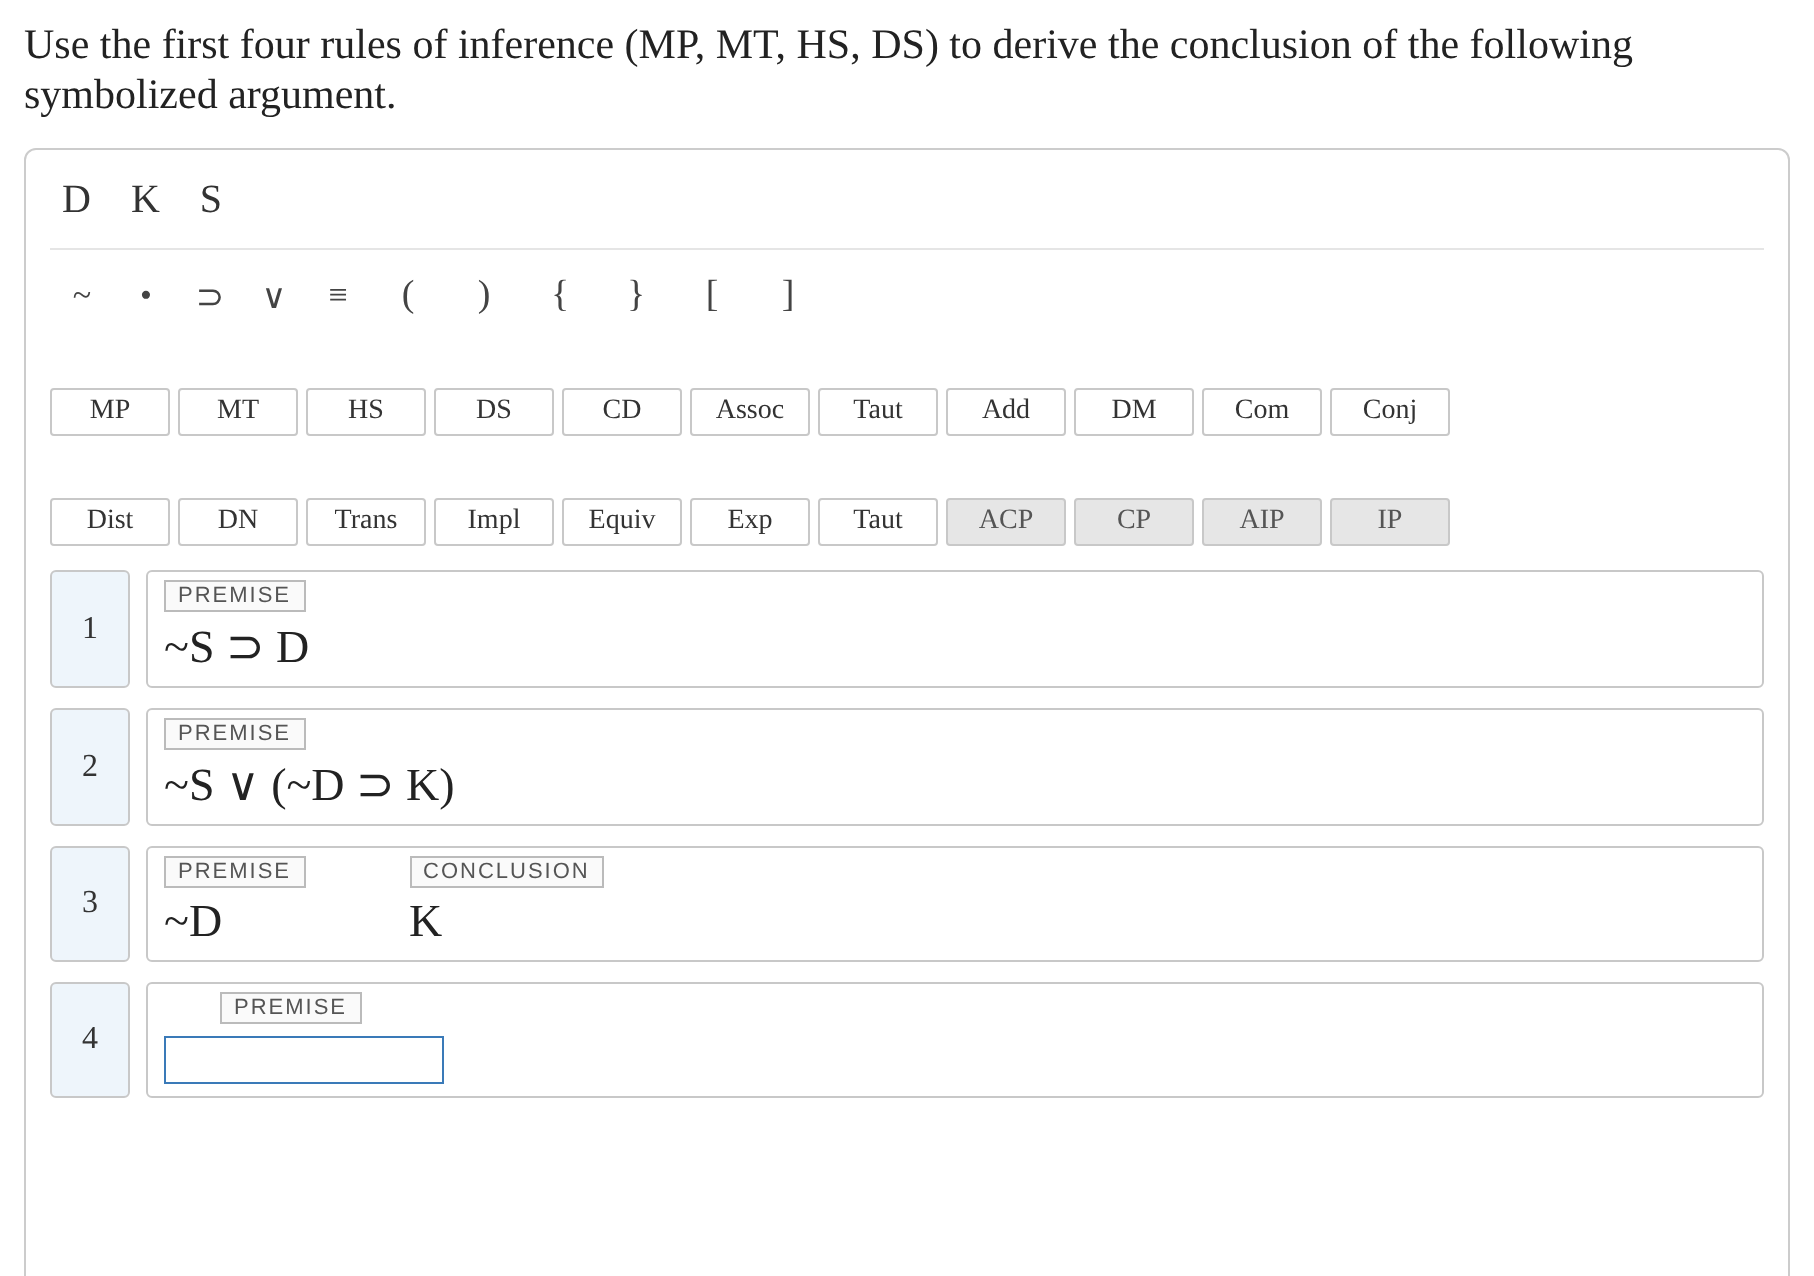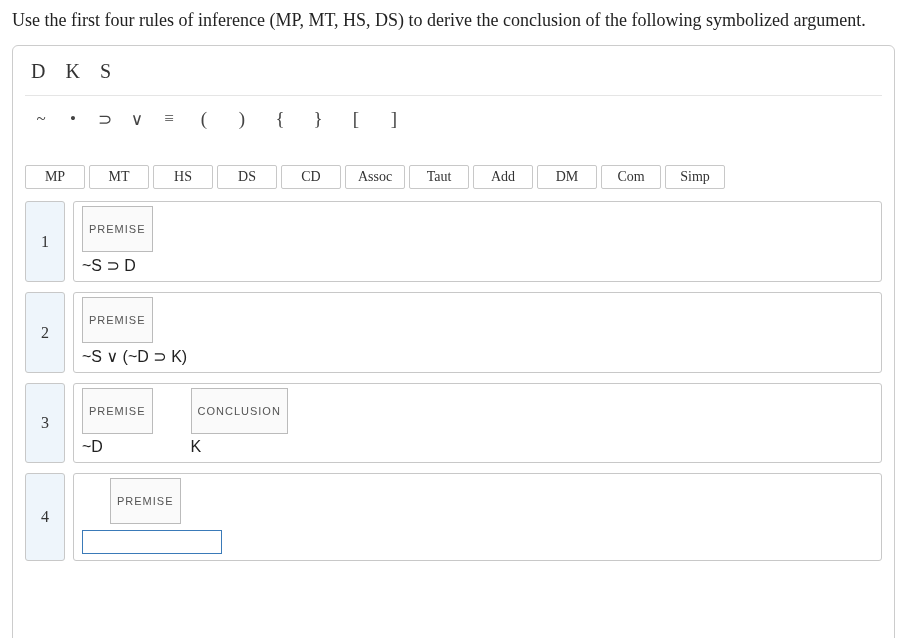--- a/index.html
+++ b/index.html
@@ -6,21 +6,21 @@
   body {
     margin: 0;
     padding: 10px 12px;
     font-family: Georgia, 'Times New Roman', serif;
     font-size: 16px;
     color: #222;
     background: #fff;
     width: 907px;
   }
   .instructions {
-    font-size: 18px;
+    font-size: 21px;
     margin-bottom: 14px;
     color: #222;
   }
   .panel {
     border: 1px solid #ccc;
     border-radius: 6px;
     padding: 10px 12px 240px 12px;
     background: #fff;
   }
   .vars-row {
@@ -111,37 +111,37 @@
   .tag-stack {
     display: flex;
     flex-direction: column;
     align-items: flex-start;
     margin-right: 28px;
   }
   .tag {
     border: 1px solid #bbb;
     font-size: 11px;
     letter-spacing: 1px;
-    padding: 16px 6px;
+    padding: 1px 6px;
     color: #555;
     background: #fafafa;
     font-family: Arial, sans-serif;
     margin-bottom: 4px;
   }
   .formula {
-    font-family: Liberation Sans, sans-serif;
-    font-size: 16px;
+    font-family: Liberation Serif, serif;
+    font-size: 23px;
     color: #222;
     white-space: nowrap;
   }
   .concl-stack {
     display: flex;
     flex-direction: column;
     align-items: flex-start;
-    margin-left: 10px;
+    margin-left: 24px;
   }
   .text-input {
     border: 1px solid #3a7ab8;
     outline: none;
     width: 140px;
     height: 24px;
     font-family: Georgia, serif;
     font-size: 15px;
     padding: 2px 4px;
     background: #fff;
@@ -180,21 +180,34 @@
       <div class="rule-btn">MP</div>
       <div class="rule-btn">MT</div>
       <div class="rule-btn">HS</div>
       <div class="rule-btn">DS</div>
       <div class="rule-btn">CD</div>
       <div class="rule-btn">Assoc</div>
       <div class="rule-btn">Taut</div>
       <div class="rule-btn">Add</div>
       <div class="rule-btn">DM</div>
       <div class="rule-btn">Com</div>
-      <div class="rule-btn">Simp</div>
+      <div class="rule-btn">Conj</div>
+    </div>
+  <div class="rules-row" id="rules2">
+      <div class="rule-btn">Dist</div>
+      <div class="rule-btn">DN</div>
+      <div class="rule-btn">Trans</div>
+      <div class="rule-btn">Impl</div>
+      <div class="rule-btn">Equiv</div>
+      <div class="rule-btn">Exp</div>
+      <div class="rule-btn">Taut</div>
+      <div class="rule-btn shaded">ACP</div>
+      <div class="rule-btn shaded">CP</div>
+      <div class="rule-btn shaded">AIP</div>
+      <div class="rule-btn shaded">IP</div>
     </div>
 
   <div class="derivation">
 
     <div class="line">
       <div class="line-num">1</div>
       <div class="line-body">
         <div class="tag-stack">
           <div class="tag">PREMISE</div>
           <div class="formula">~S ⊃ D</div>

